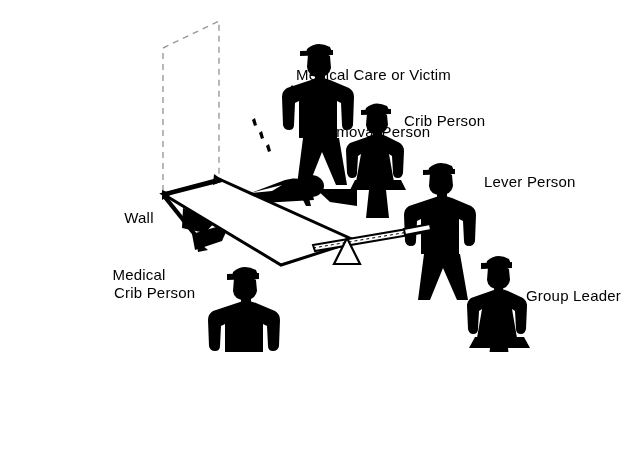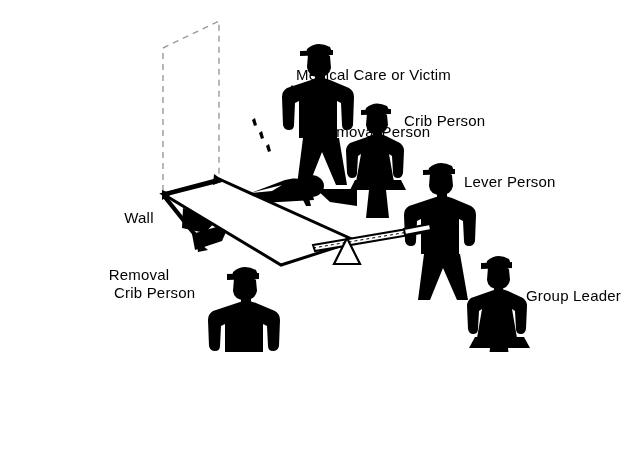--- a/index.html
+++ b/index.html
@@ -31,21 +31,21 @@
     color: #000000;
     white-space: pre;
     line-height: 19px;
     letter-spacing: 0.2px;
   }
   .lbl-2line {
     text-align: center;
   }
   #lbl-medical  { left: 296px; top: 27px; }
   #lbl-crib-top { left: 404px; top: 111px; }
-  #lbl-lever    { left: 464px; top: 172px; }
+  #lbl-lever    { left: 484px; top: 172px; }
   #lbl-wall     { left: 102px; top: 170px; width: 74px; }
   #lbl-crib-bot { left: 114px; top: 283px; }
   #lbl-group    { left: 526px; top: 286px; }
 </style>
 </head>
 <body>
 
 <div id="scene">
 
   <svg viewBox="0 0 628 456" xmlns="http://www.w3.org/2000/svg">
@@ -174,20 +174,20 @@
     <div>Medical Care or Victim</div>
     <div>Removal Person</div>
   </div>
 
   <div class="lbl" id="lbl-crib-top">Crib Person</div>
 
   <div class="lbl" id="lbl-lever">Lever Person</div>
 
   <div class="lbl lbl-2line" id="lbl-wall">
     <div>Wall</div>
-    <div>Removal</div>
+    <div>Medical</div>
   </div>
 
   <div class="lbl" id="lbl-crib-bot">Crib Person</div>
 
   <div class="lbl" id="lbl-group">Group Leader</div>
 
 </div>
 
 </body></html>

